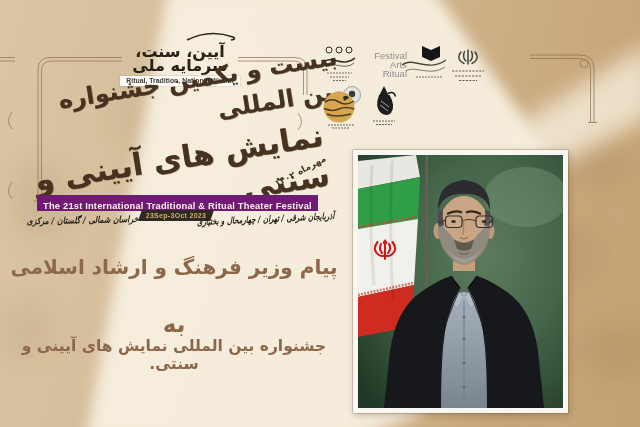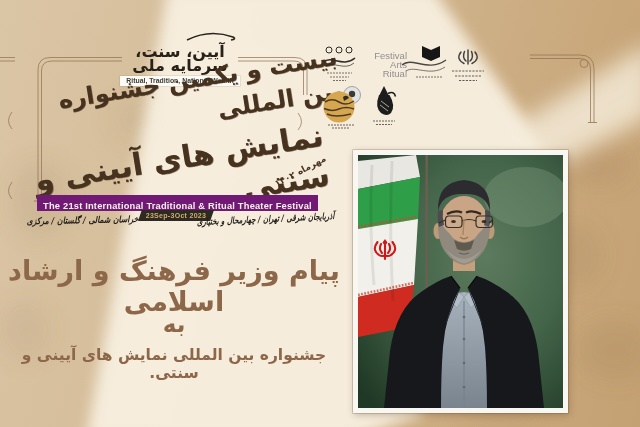--- a/index.html
+++ b/index.html
@@ -33,23 +33,23 @@
     font-size:9.3px;letter-spacing:.2px;white-space:nowrap;}
   .chip{left:138px;top:210px;width:76px;height:11px;background:#2e2a23;
     clip-path:polygon(5% 0,100% 0,95% 100%,0 100%);display:flex;align-items:center;justify-content:center;}
   .chip span{color:#cfae6f;font-family:"Liberation Sans",sans-serif;font-weight:bold;font-size:7px;
     letter-spacing:.3px;white-space:nowrap;}
   .prov{direction:rtl;white-space:nowrap;color:#201d18;font-weight:bold;font-style:italic;}
   .prov-right{right:306px;top:211px;font-size:9px;transform:scaleX(.78) rotate(-2deg);transform-origin:right center;}
   .prov-left{right:502px;top:214px;font-size:9px;transform:scaleX(.85) rotate(-1deg);transform-origin:right center;}
   
   .msg{left:0;width:348px;text-align:center;direction:rtl;color:#8d6749;font-weight:bold;}
-  .msg1{top:255px;font-size:27px;}
+  .msg1{top:255px;font-size:20px;}
   .msg2{top:311px;font-size:23px;}
-  .msg3{top:346px;font-size:15.5px;}
+  .msg3{top:337px;font-size:15.5px;}
   
   .photo{left:353px;top:150px;width:205px;height:253px;border:5px solid #f9f7f2;
     box-shadow:0 0 0 .6px rgba(90,60,30,.35),1px 2px 7px rgba(80,50,20,.3);background:#2c4831;}
 </style>
 </head>
 <body>
 
 <div class="canvas">
 
   <div class="bg"></div>

